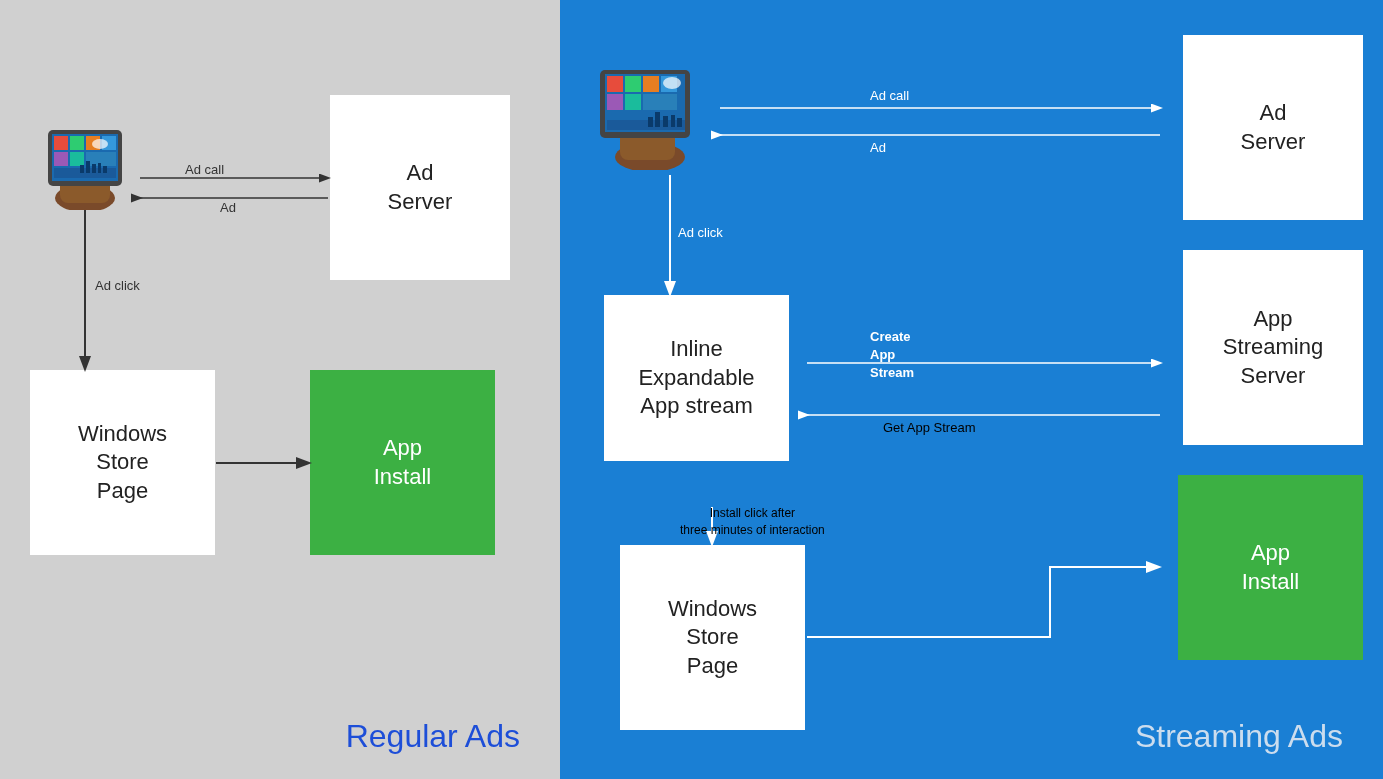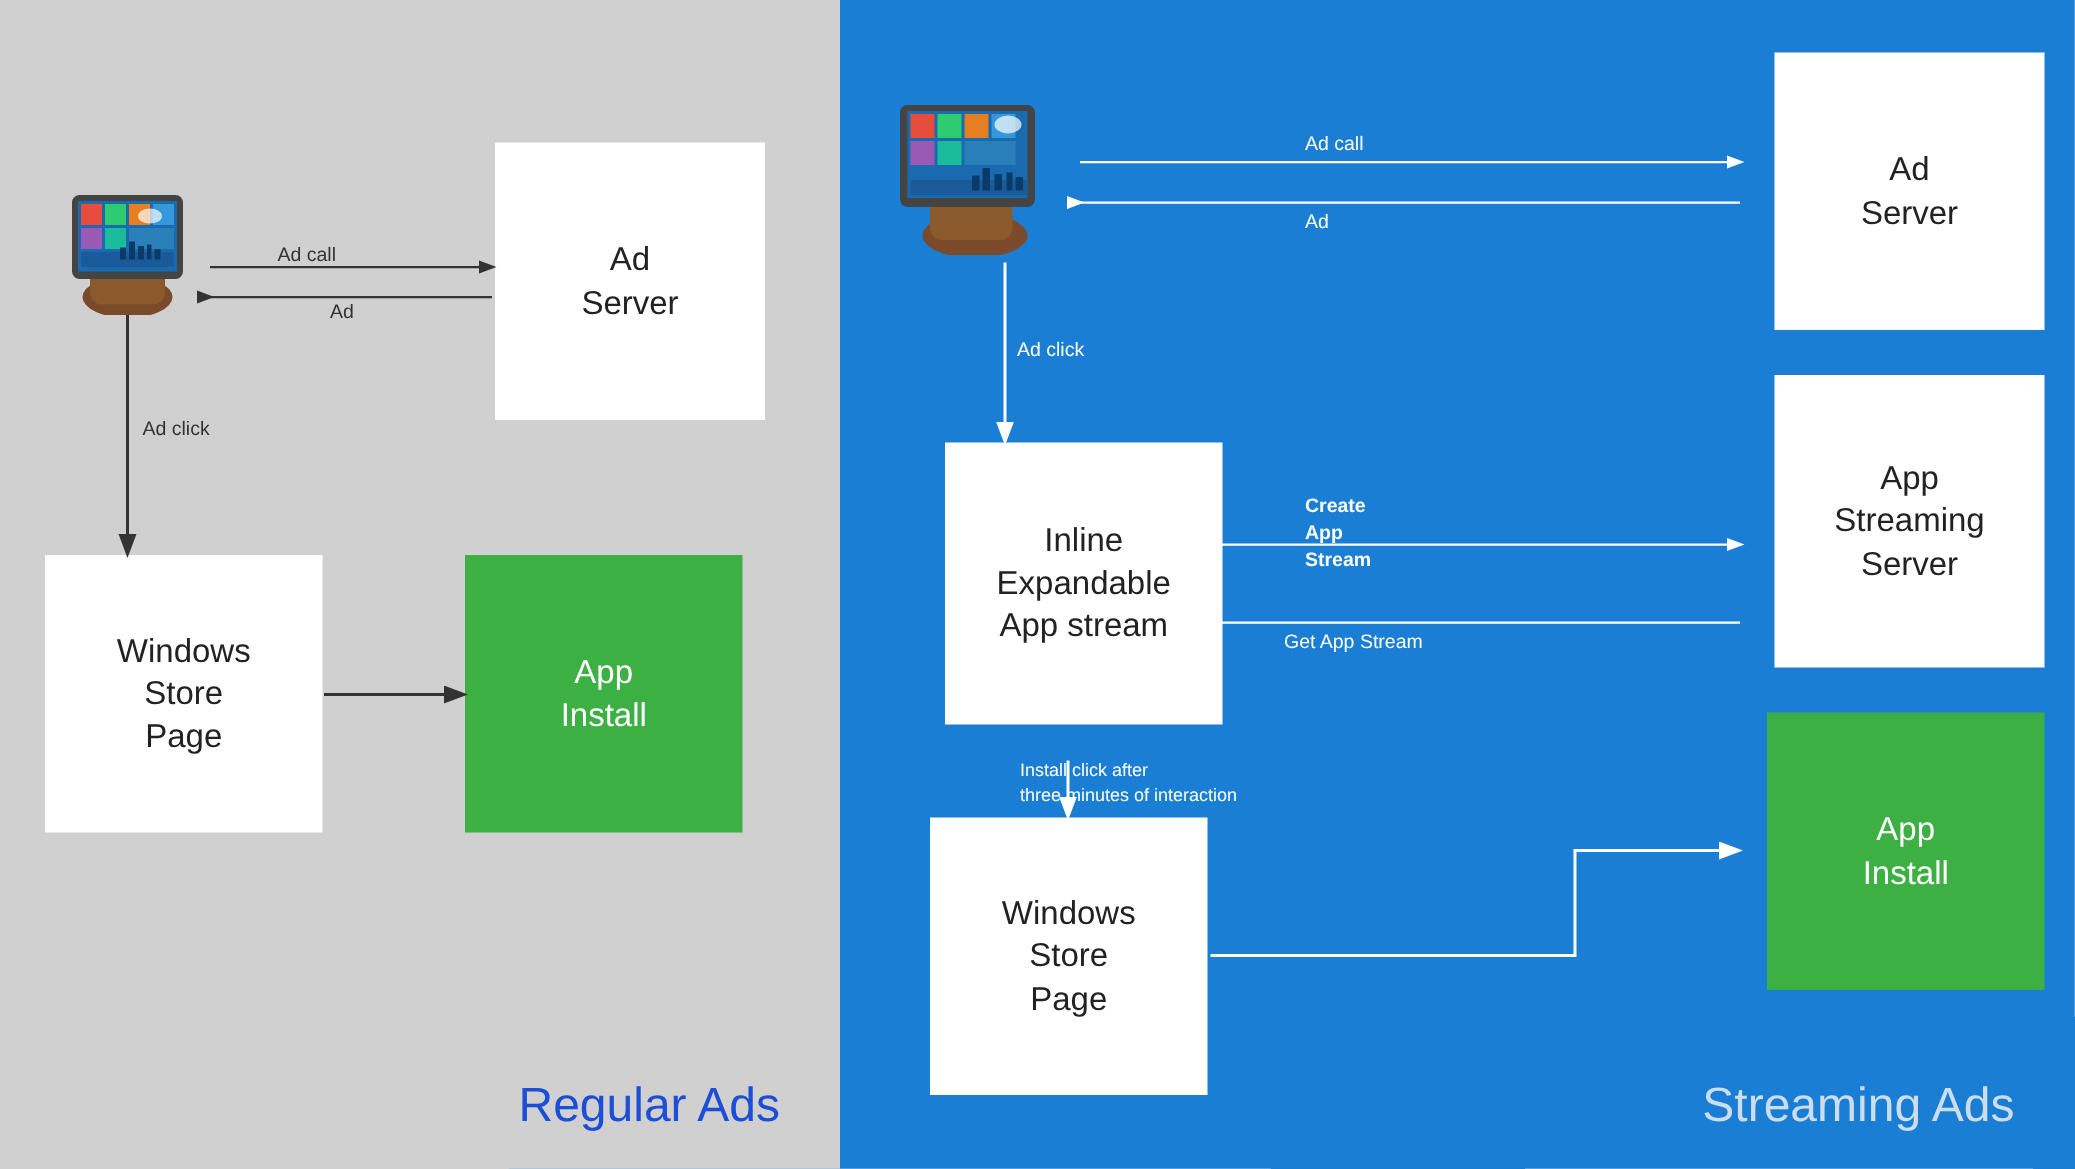--- a/index.html
+++ b/index.html
@@ -198,21 +198,21 @@
     <span style="white-space:pre-line;">Ad
 Server</span>
   </div>
 
   <div class="box" style="right:20px; top:250px; width:180px; height:195px;">
     <span style="white-space:pre-line;">App
 Streaming
 Server</span>
   </div>
 
-  <div class="box" style="left:70px; top:295px; width:185px; height:188px;">
+  <div class="box" style="left:44px; top:295px; width:185px; height:166px;">
     <span style="white-space:pre-line;">Inline
 Expandable
 App stream</span>
   </div>
 
   <div class="box" style="left:60px; top:545px; width:185px; height:185px;">
     <span style="white-space:pre-line;">Windows
 Store
 Page</span>
   </div>
@@ -246,18 +246,18 @@
 
     <polyline points="247,637 490,637 490,567 598,567" stroke="white" stroke-width="2" fill="none" marker-end="url(#arrowW)"></polyline>
   </svg>
 
   <div class="arrow-label" style="left:310px; top:88px; color:white;">Ad call</div>
   <div class="arrow-label" style="left:310px; top:140px; color:white;">Ad</div>
   <div class="arrow-label" style="left:118px; top:225px; color:white;">Ad click</div>
   <div class="arrow-label" style="left:310px; top:328px; color:white; white-space:pre-line; line-height:1.4;font-weight:bold;">Create
 App
 Stream</div>
-  <div class="arrow-label" style="left:296px; top:420px; color:#ffffff;">Get App Stream</div>
-  <div class="arrow-label" style="left:120px; top:505px; color:#ffffff; white-space:pre-line; line-height:1.4; font-size:12px;">Install click after
+  <div class="arrow-label" style="left:323px; top:420px; color:#000000;">Get App Stream</div>
+  <div class="arrow-label" style="left:120px; top:505px; color:#000000; white-space:pre-line; line-height:1.4; font-size:12px;text-align:center;">Install click after
 three minutes of interaction</div>
 
   <div class="panel-label" style="color:#cde;">Streaming Ads</div>
 </div>
 
 </body></html>

